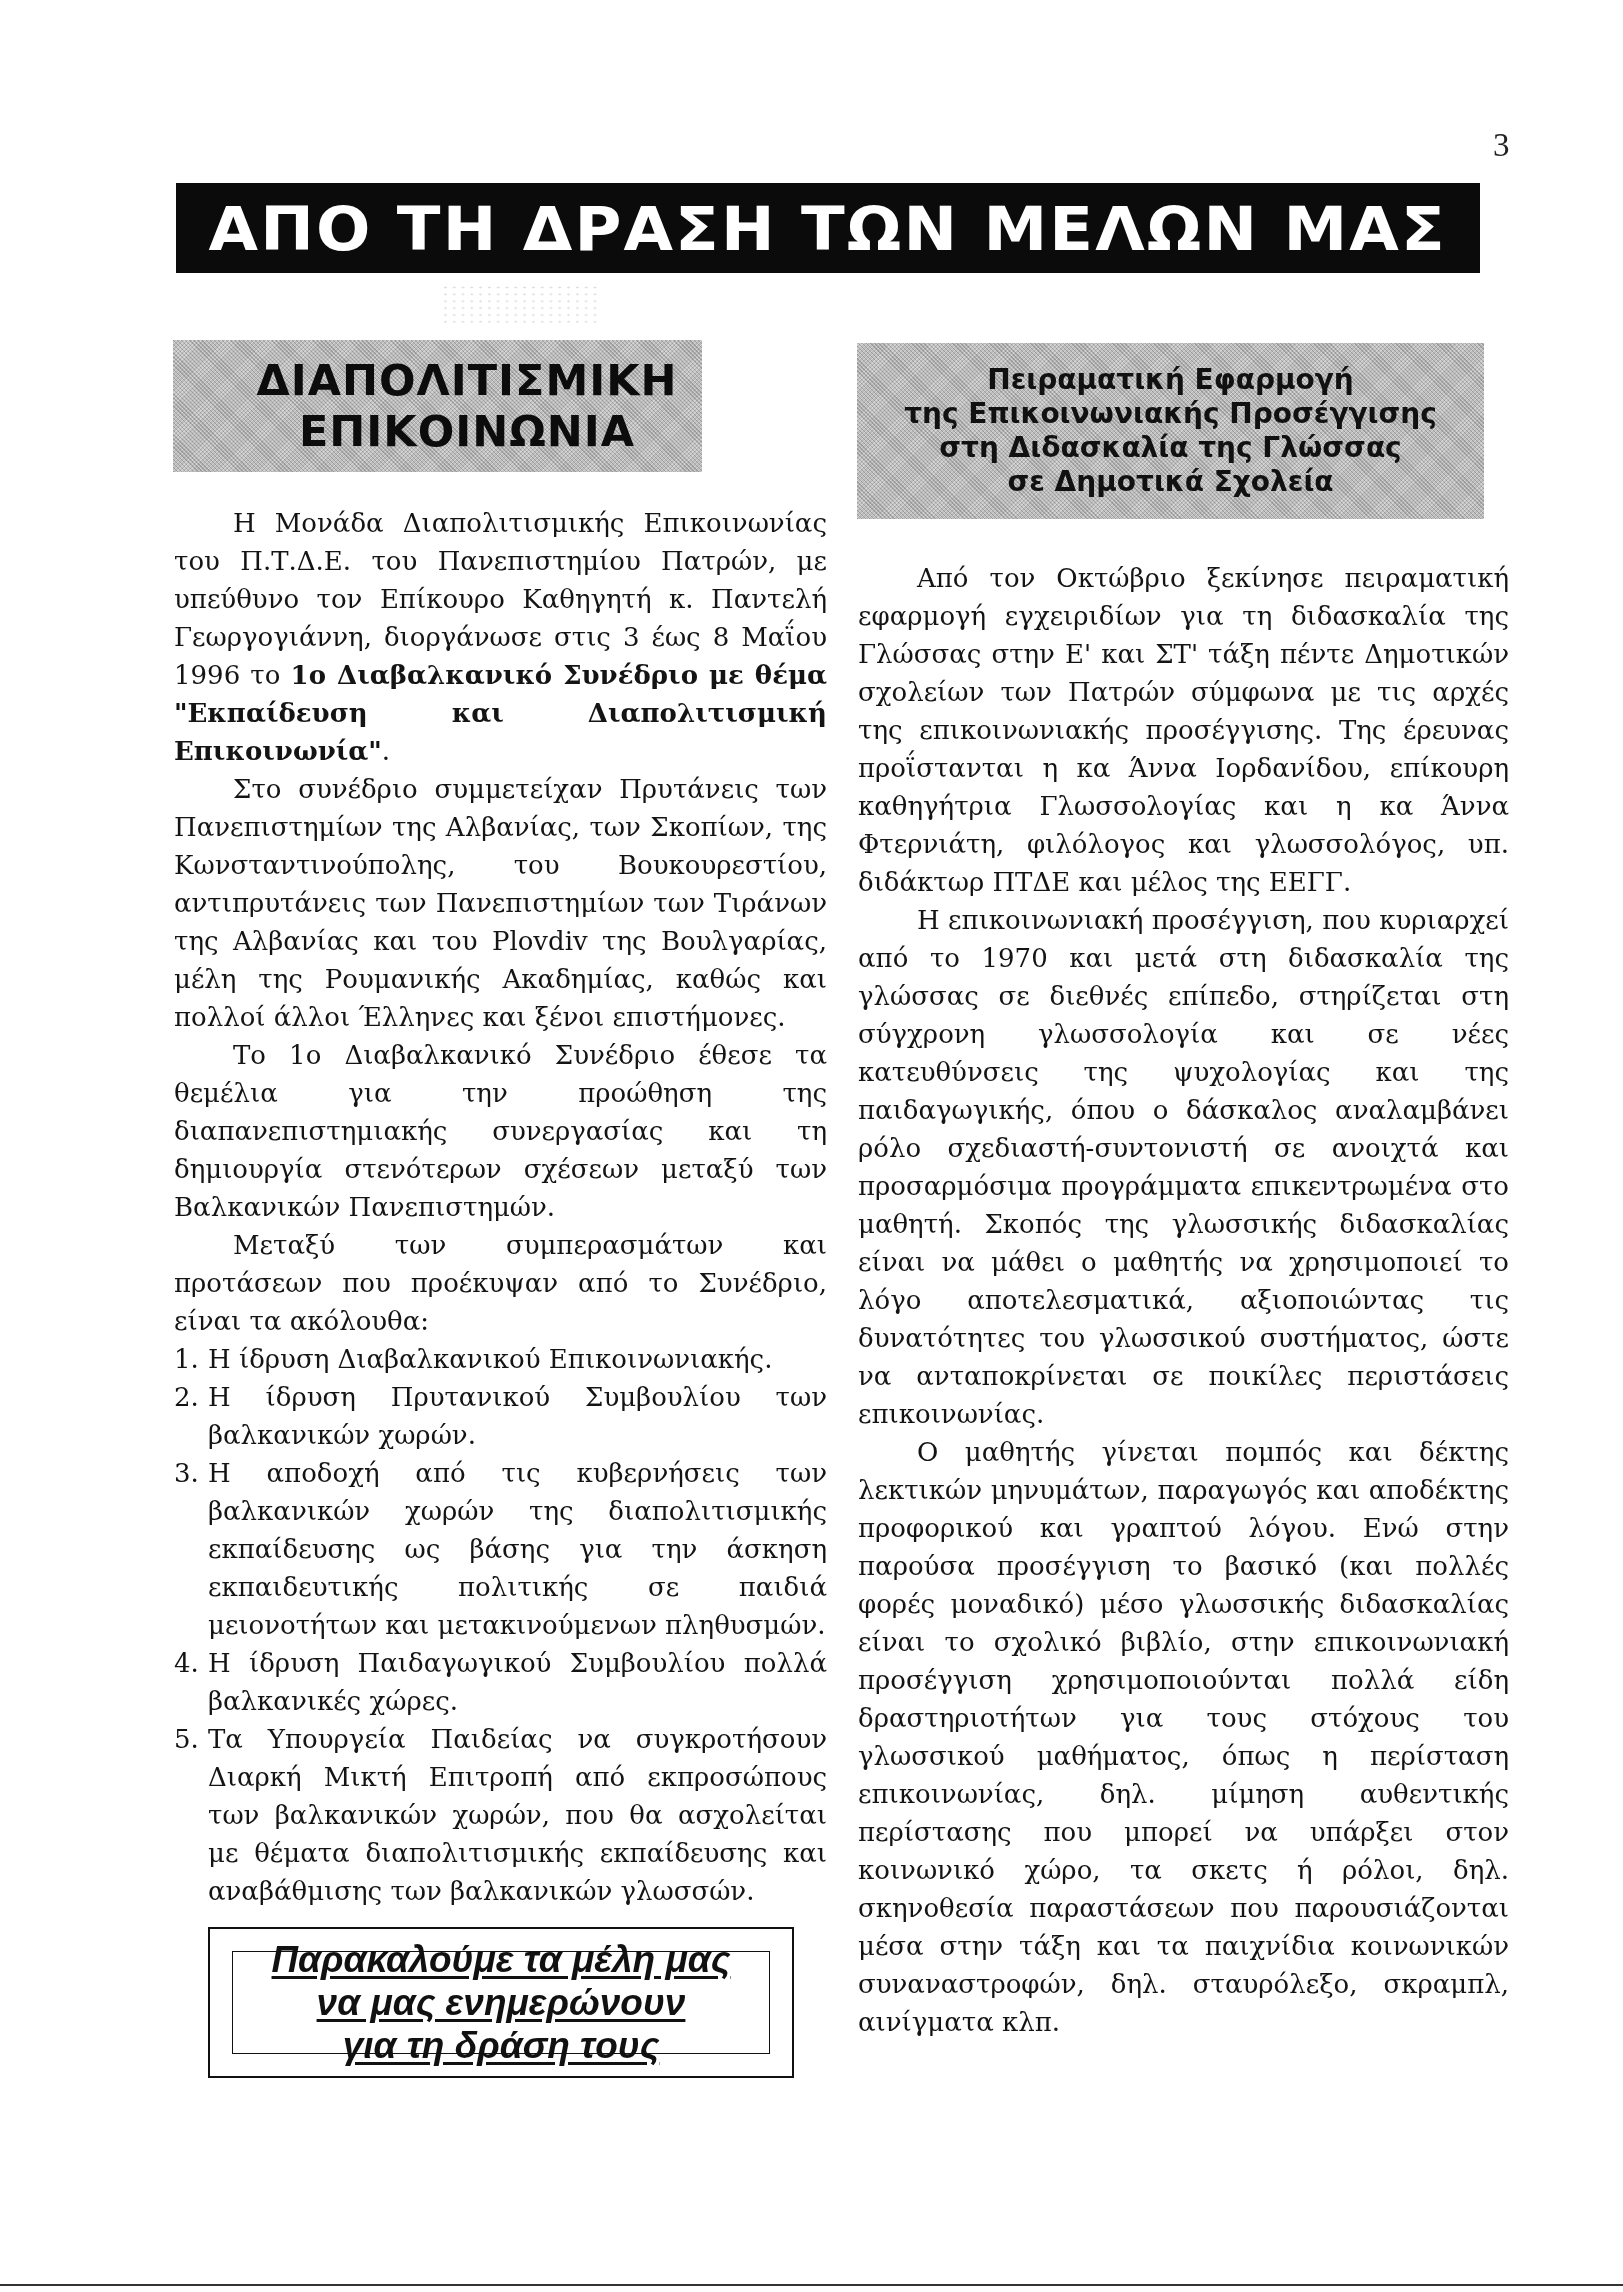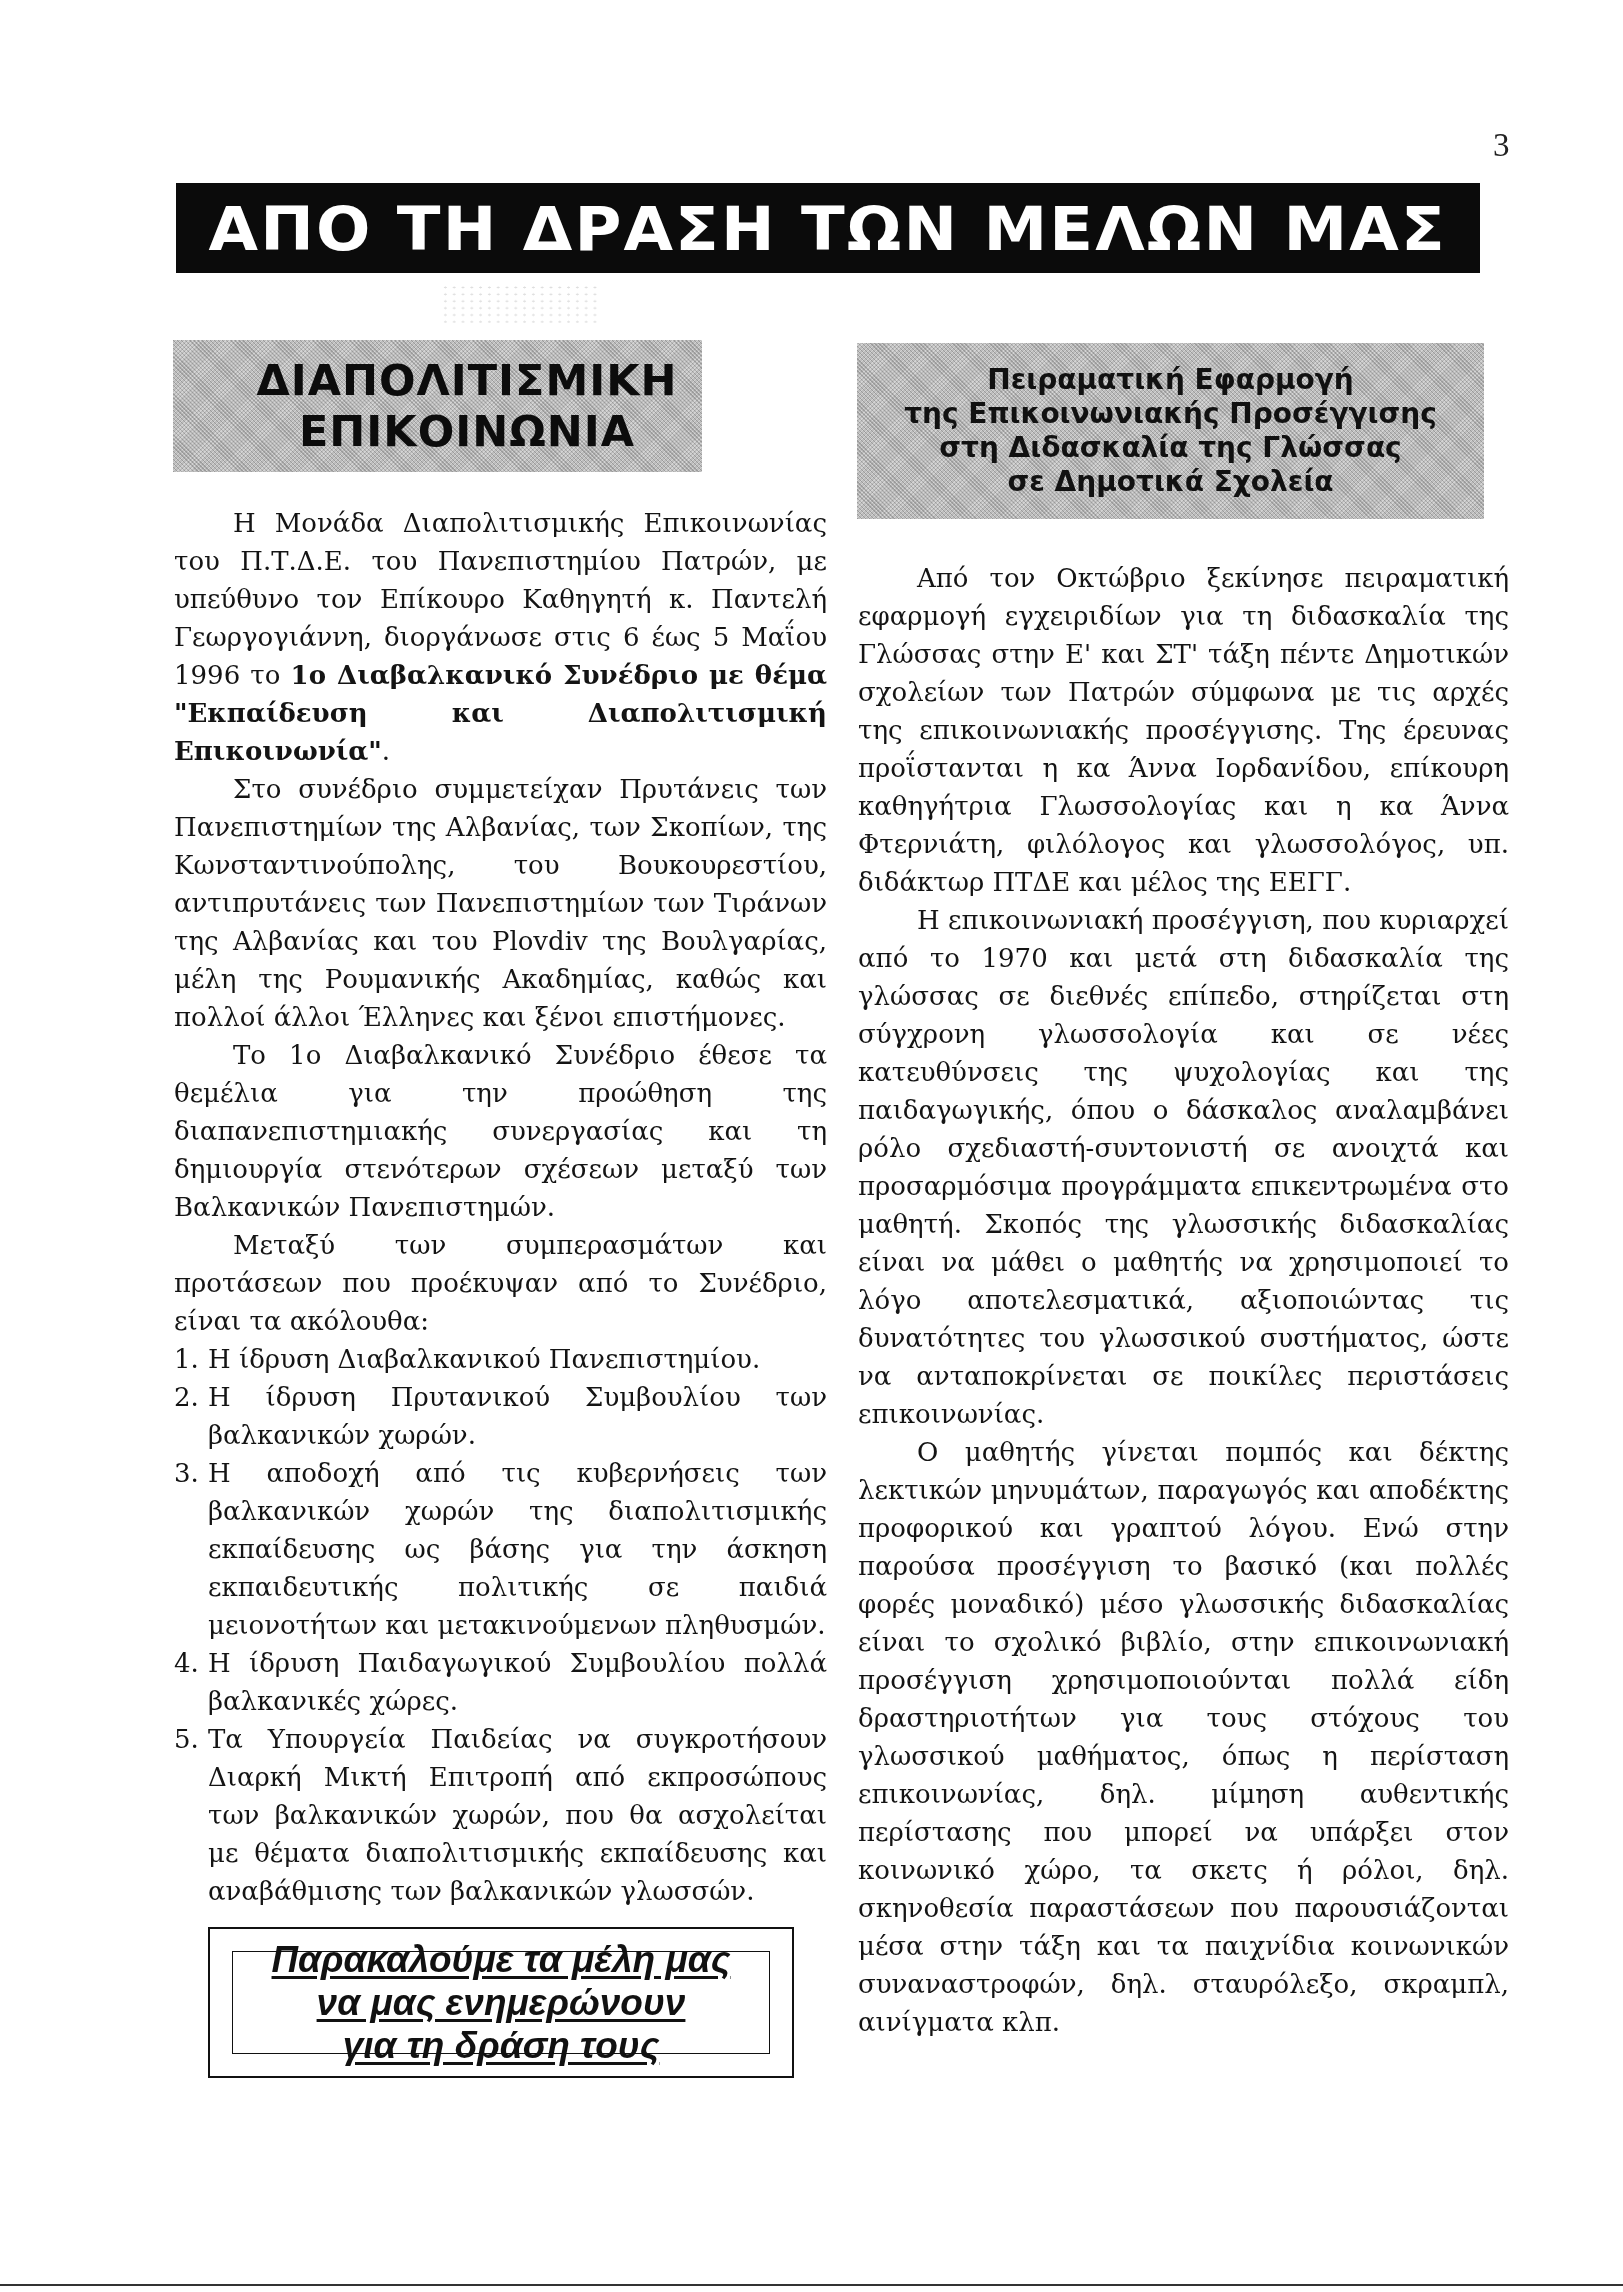--- a/index.html
+++ b/index.html
@@ -38,26 +38,26 @@
   <span>ΑΠΟ ΤΗ ΔΡΑΣΗ ΤΩΝ ΜΕΛΩΝ ΜΑΣ</span>
 </div>
 <div class="speckle"></div>
 
 <div class="hbox left">
   <div class="h">ΔΙΑΠΟΛΙΤΙΣΜΙΚΗ</div>
   <div class="h">ΕΠΙΚΟΙΝΩΝΙΑ</div>
 </div>
 
 <div class="col left">
-  <p><span>Η Μονάδα Διαπολιτισμικής Επικοινωνίας του Π.Τ.Δ.Ε. του Πανεπιστημίου Πατρών, με υπεύθυνο τον Επίκουρο Καθηγητή κ. Παντελή Γεωργογιάννη, διοργάνωσε στις 6 έως 5 Μαΐου 1996 το </span><b>1ο Διαβαλκανικό Συνέδριο με θέμα "Εκπαίδευση και Διαπολιτισμική Επικοινωνία"</b><span>.</span></p>
+  <p><span>Η Μονάδα Διαπολιτισμικής Επικοινωνίας του Π.Τ.Δ.Ε. του Πανεπιστημίου Πατρών, με υπεύθυνο τον Επίκουρο Καθηγητή κ. Παντελή Γεωργογιάννη, διοργάνωσε στις 3 έως 8 Μαΐου 1996 το </span><b>1ο Διαβαλκανικό Συνέδριο με θέμα "Εκπαίδευση και Διαπολιτισμική Επικοινωνία"</b><span>.</span></p>
   <p>Στο συνέδριο συμμετείχαν Πρυτάνεις των Πανεπιστημίων της Αλβανίας, των Σκοπίων, της Κωνσταντινούπολης, του Βουκουρεστίου, αντιπρυτάνεις των Πανεπιστημίων των Τιράνων της Αλβανίας και του Plovdiv της Βουλγαρίας, μέλη της Ρουμανικής Ακαδημίας, καθώς και πολλοί άλλοι Έλληνες και ξένοι επιστήμονες.</p>
   <p>Το 1ο Διαβαλκανικό Συνέδριο έθεσε τα θεμέλια για την προώθηση της διαπανεπιστημιακής συνεργασίας και τη δημιουργία στενότερων σχέσεων μεταξύ των Βαλκανικών Πανεπιστημών.</p>
   <p>Μεταξύ των συμπερασμάτων και προτάσεων που προέκυψαν από το Συνέδριο, είναι τα ακόλουθα:</p>
   <ol class="list">
-    <li><span class="n">1.</span><span>Η ίδρυση Διαβαλκανικού Πανεπιστημίου.</span></li>
+    <li><span class="n">1.</span><span>Η ίδρυση Διαβαλκανικού Επικοινωνιακής.</span></li>
     <li><span class="n">2.</span><span>Η ίδρυση Πρυτανικού Συμβουλίου των βαλκανικών χωρών.</span></li>
     <li><span class="n">3.</span><span>Η αποδοχή από τις κυβερνήσεις των βαλκανικών χωρών της διαπολιτισμικής εκπαίδευσης ως βάσης για την άσκηση εκπαιδευτικής πολιτικής σε παιδιά μειονοτήτων και μετακινούμενων πληθυσμών.</span></li>
     <li><span class="n">4.</span><span>Η ίδρυση Παιδαγωγικού Συμβουλίου πολλά βαλκανικές χώρες.</span></li>
     <li><span class="n">5.</span><span>Τα Υπουργεία Παιδείας να συγκροτήσουν Διαρκή Μικτή Επιτροπή από εκπροσώπους των βαλκανικών χωρών, που θα ασχολείται με θέματα διαπολιτισμικής εκπαίδευσης και αναβάθμισης των βαλκανικών γλωσσών.</span></li>
   </ol>
 </div>
 
 <div class="notice">
   <div class="inner">
     <div class="line u">Παρακαλούμε τα μέλη μας</div>

